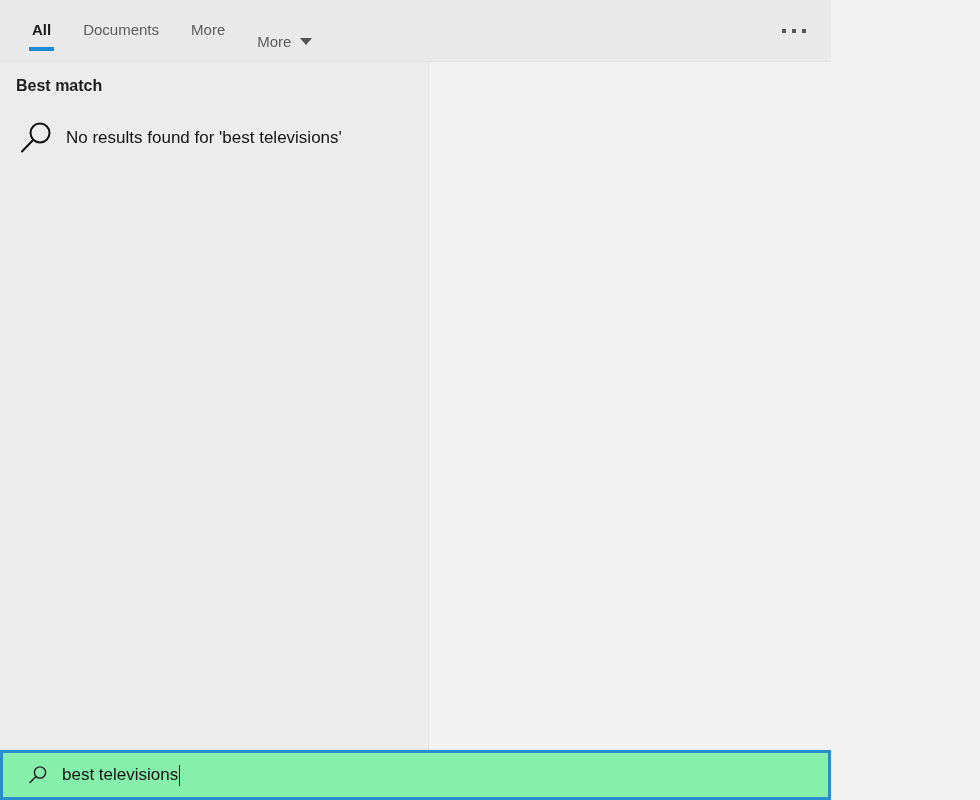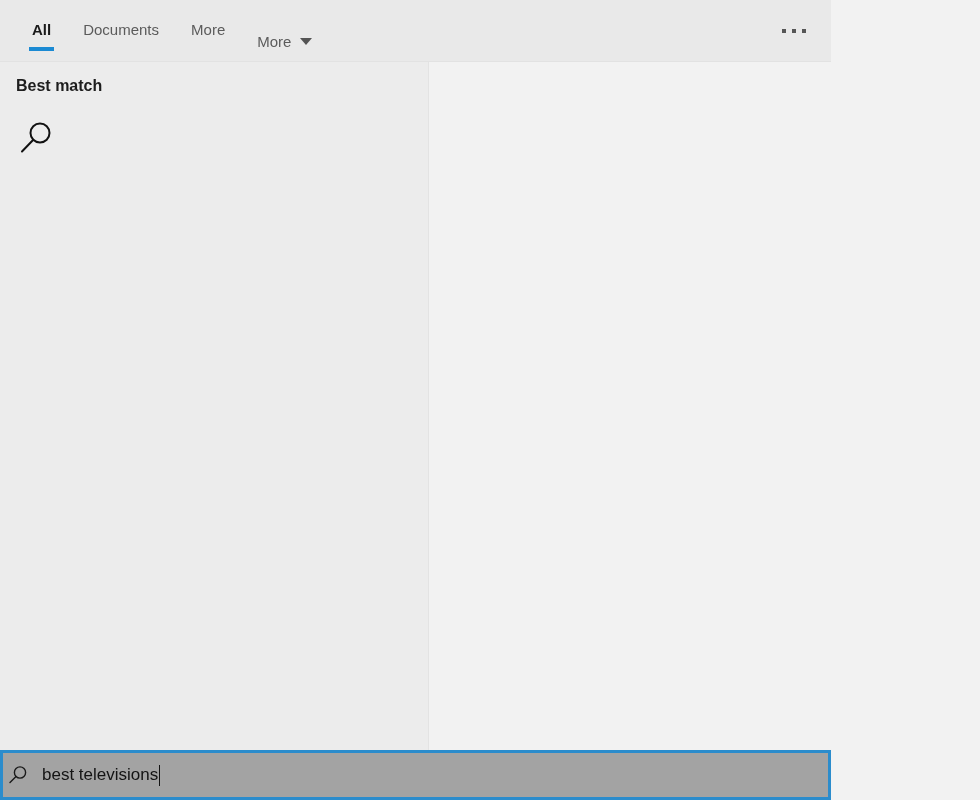--- a/index.html
+++ b/index.html
@@ -152,24 +152,24 @@
     white-space: nowrap;
     padding-left: 8px;
   }
 
   
   .search-bar {
     height: 50px;
     min-height: 50px;
     box-sizing: border-box;
     border: 3px solid #2b8ccc;
-    background: #a3a3a3;
-    display: flex;
-    align-items: center;
-    padding-left: 1px;
+    background: #86efac;
+    display: flex;
+    align-items: center;
+    padding-left: 21px;
   }
   .search-bar-icon {
     width: 28px;
     min-width: 28px;
     display: flex;
     align-items: center;
     justify-content: center;
   }
   .search-input-wrap {
     display: flex;
@@ -231,20 +231,21 @@
 
       <div class="section-title">Best match</div>
 
       <div class="result-row">
         <span class="result-icon">
           <svg width="40" height="40" viewBox="0 0 40 40" aria-hidden="true">
             <circle cx="24" cy="15" r="9.5" fill="none" stroke="#111111" stroke-width="2"></circle>
             <line x1="17.3" y1="21.7" x2="6" y2="33.5" stroke="#111111" stroke-width="2" stroke-linecap="round"></line>
           </svg>
         </span>
+        <span class="result-text">No results found for 'best televisions'</span>
       </div>
 
     </div>
 
     <div class="preview-pane"></div>
 
   </div>
 
   <div class="search-bar">
     <span class="search-bar-icon">

